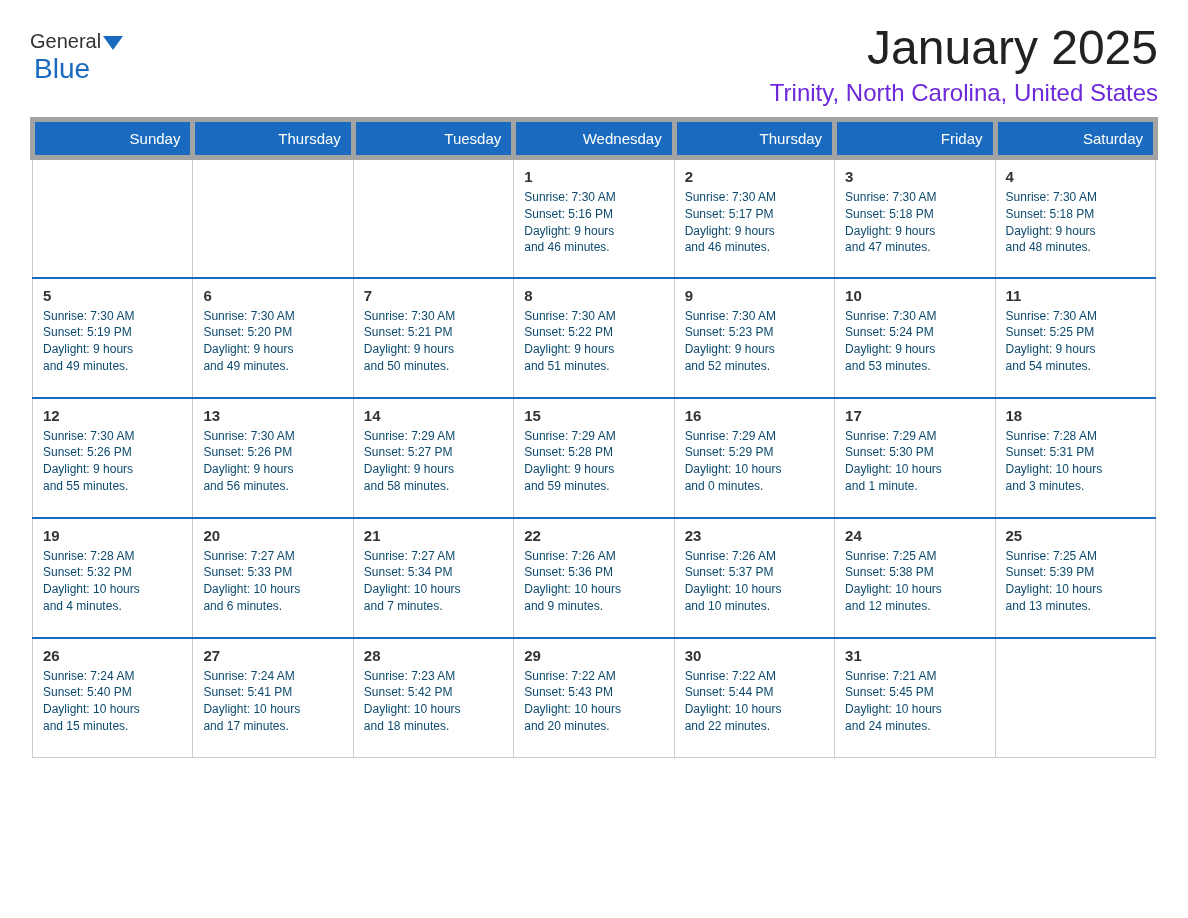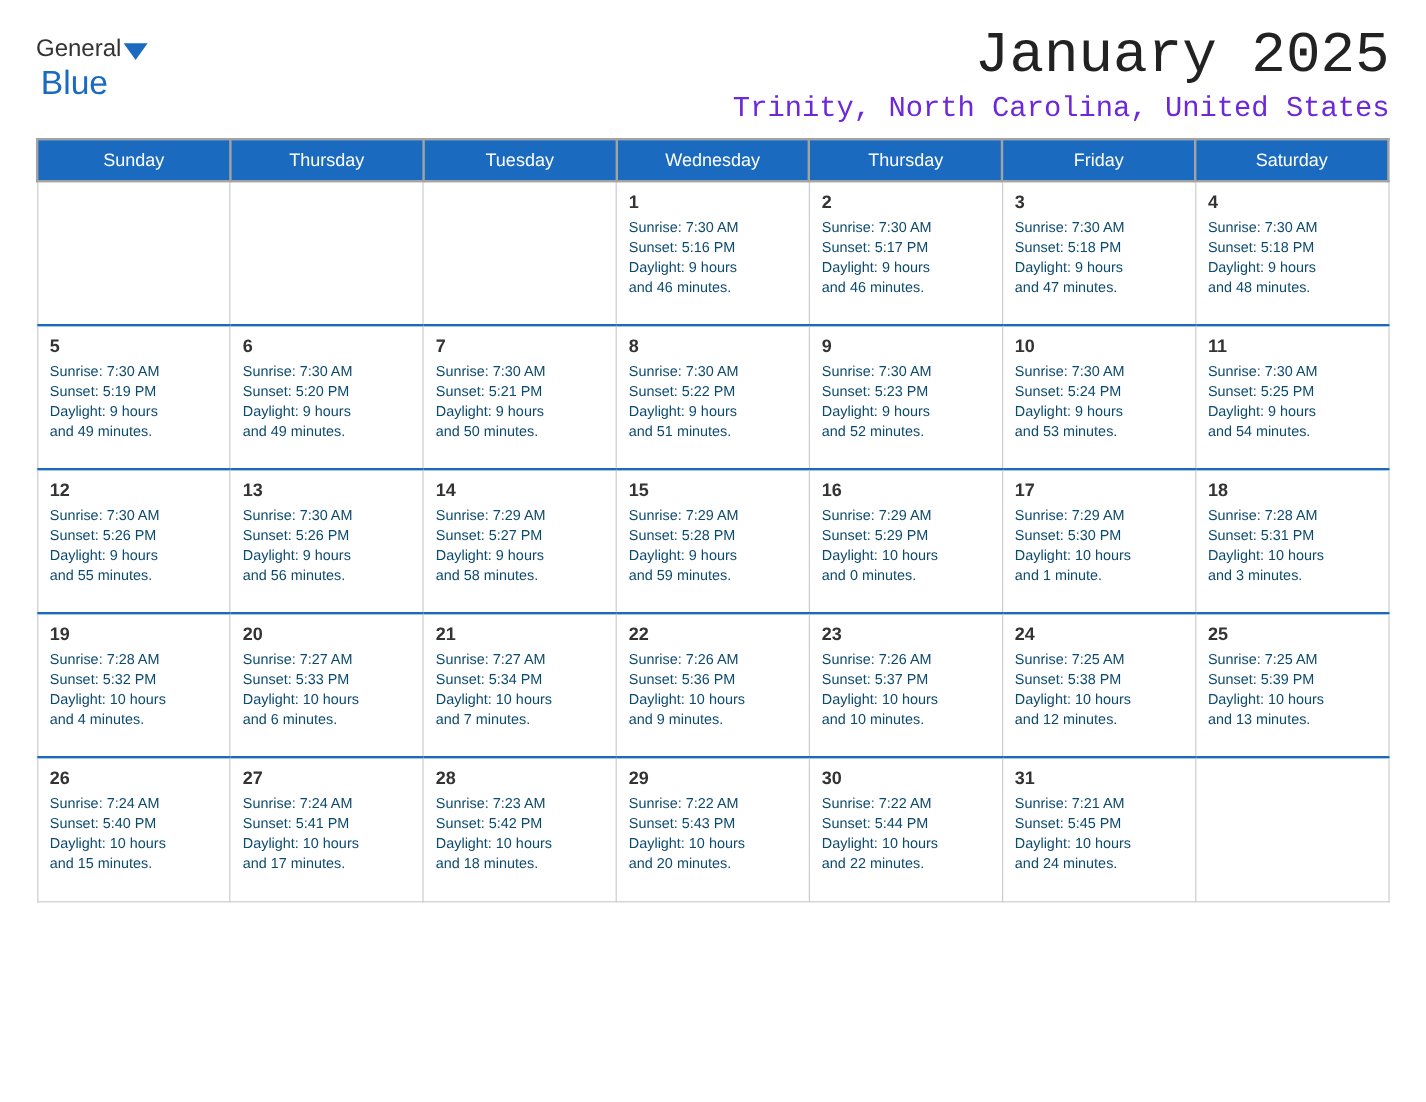--- a/index.html
+++ b/index.html
@@ -36,45 +36,44 @@
     .logo-triangle {
       width: 0;
       height: 0;
       border-left: 10px solid transparent;
       border-right: 10px solid transparent;
       border-top: 14px solid #1a6bbf;
       margin-top: 2px;
     }
     .title-area {
       text-align: right;
-      font-family: Liberation Mono, monospace;
     }
     .calendar-title {
       font-size: 48px;
       font-weight: normal;
       color: #222;
     }
     .calendar-subtitle {
       font-size: 24px;
       color: #6d28d9;
       margin-top: 4px;
     }
     .calendar-table {
       width: 100%;
       border-collapse: collapse;
       margin-top: 10px;
     }
     .calendar-table th {
       background-color: #1a6bbf;
       color: #fff;
       padding: 8px 10px;
-      text-align: center;
+      text-align: right;
       font-size: 15px;
       font-weight: normal;
-      border: 2px solid #a3a3a3;
+      border: 5px solid #a3a3a3;
     }
     .calendar-table td {
       border: 1px solid #ccc;
       padding: 8px 10px;
       vertical-align: top;
       width: 14.28%;
       min-height: 100px;
       height: 120px;
     }
     .day-number {

